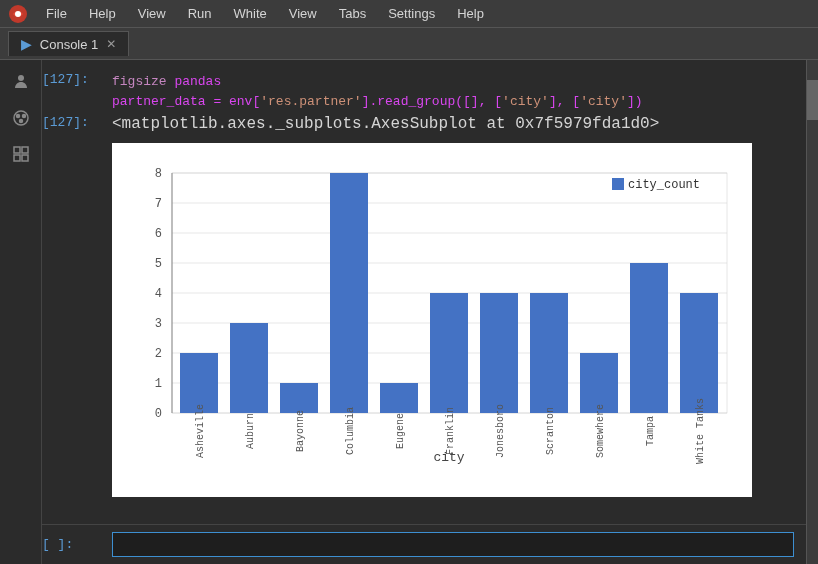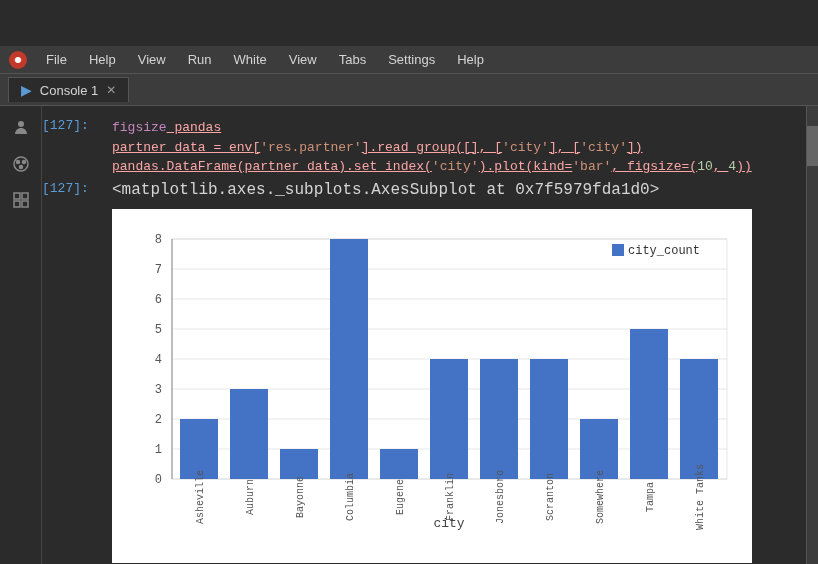--- a/index.html
+++ b/index.html
@@ -15,21 +15,20 @@
 
     
     .menubar {
       background: #3c3c3c;
       height: 28px;
       display: flex;
       align-items: center;
       padding: 0 8px;
       gap: 2px;
       border-bottom: 1px solid #555;
-      margin-top: 46px;
     }
     .app-icon {
       width: 20px;
       height: 20px;
       margin-right: 6px;
     }
     .menu-item {
       padding: 2px 10px;
       color: #d4d4d4;
       font-family: Arial, sans-serif;
@@ -142,21 +141,21 @@
     }
     .cell-content {
       flex: 1;
       padding-right: 12px;
     }
 
     
     .kw { color: #c586c0; }
     .str { color: #ce9178; }
     .num { color: #b5cea8; }
-    .plain { color: #fca5a5; text-decoration: underline; }
+    .plain { color: #d946ef; }
     .output-text { color: #d4d4d4; font-size: 16px; }
 
     
     .chart-container {
       background: white;
       margin: 8px 0 8px 70px;
       padding: 10px 10px 20px 10px;
       width: 640px;
     }
 
@@ -252,21 +251,20 @@
     </div>
   </div>
 
   <div class="notebook" style="position:relative; padding-bottom:50px;">
 
     <div class="cell">
       <div class="cell-prompt">[127]:</div>
       <div class="cell-content">
         <div class="code-line"><span class="kw">figsize</span><span class="plain"> pandas</span></div>
         <div class="code-line"><span class="plain">partner_data = env[</span><span class="str">'res.partner'</span><span class="plain">].read_group([], [</span><span class="str">'city'</span><span class="plain">], [</span><span class="str">'city'</span><span class="plain">])</span></div>
-        <div class="code-line"><span class="plain">pandas.DataFrame(partner_data).set_index(</span><span class="str">'city'</span><span class="plain">).plot(kind=</span><span class="str">'bar'</span><span class="plain">, figsize=(</span><span class="num">10</span><span class="plain">, </span><span class="num">4</span><span class="plain">))</span></div>
       </div>
     </div>
 
     <div class="cell">
       <div class="cell-prompt">[127]:</div>
       <div class="cell-content">
         <span class="output-text">&lt;matplotlib.axes._subplots.AxesSubplot at 0x7f5979fda1d0&gt;</span>
       </div>
     </div>
 

